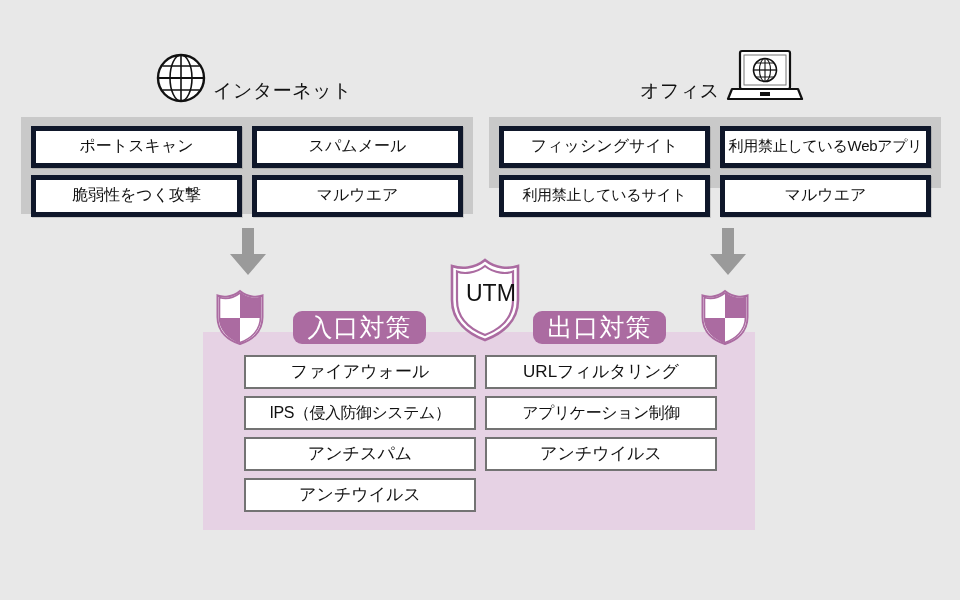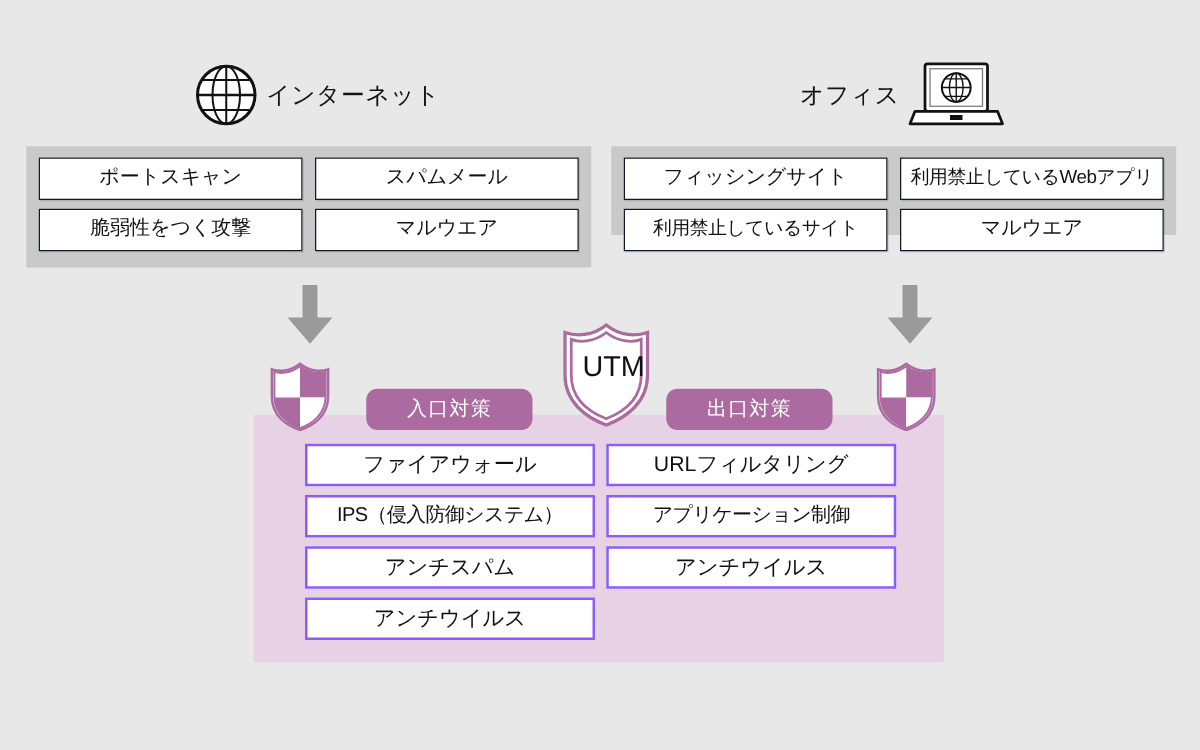--- a/index.html
+++ b/index.html
@@ -17,21 +17,21 @@
   #canvas {
     position: relative;
     width: 960px;
     height: 600px;
   }
 
   
   .source-head {
     position: absolute;
     display: flex;
-    align-items: center;
+    align-items: flex-end;
     gap: 6px;
     height: 56px;
   }
   .source-head .head-label {
     font-size: 19px;
     letter-spacing: 0.5px;
     white-space: nowrap;
     color: #121212;
   }
   #head-internet { left: 155px; top: 48px; }
@@ -52,21 +52,21 @@
   .threat-row {
     display: flex;
     gap: 10px;
     margin-bottom: 7px;
   }
   .threat-row:last-child { margin-bottom: 0; align-items: flex-end; }
 
   .threat-item {
     flex: 1 1 0;
     background: #ffffff;
-    border: 1px solid #0f172a;
+    border: 5px solid #0f172a;
     box-shadow: 1px 1px 0 rgba(0,0,0,0.13);
     height: 32px;
     line-height: 30px;
     text-align: center;
     font-size: 16px;
     white-space: nowrap;
     overflow: hidden;
     color: #111;
   }
   .threat-item.tight { font-size: 15px; letter-spacing: -0.3px; }
@@ -94,36 +94,36 @@
     width: 232px;
   }
   #column-ingress { left: 244px; }
   #column-egress  { left: 485px; }
 
   .measure-item {
     box-sizing: border-box;
     height: 34px;
     line-height: 30px;
     background: #ffffff;
-    border: 2px solid #8b5cf6;
+    border: 2px solid #737373;
     text-align: center;
     font-size: 17px;
     white-space: nowrap;
     margin-bottom: 7px;
     color: #111;
   }
   .measure-item.tight { font-size: 16px; letter-spacing: -0.5px; }
 
   
   .pill {
     position: absolute;
     background: #ab6ba1;
     color: #ffffff;
     border-radius: 9px;
-    font-size: 16px;
+    font-size: 25px;
     height: 33px;
     line-height: 33px;
     text-align: center;
     width: 133px;
     letter-spacing: 1px;
   }
   #pill-ingress { left: 293px; top: 311px; }
   #pill-egress  { left: 533px; top: 311px; text-align: center; }
 
   

